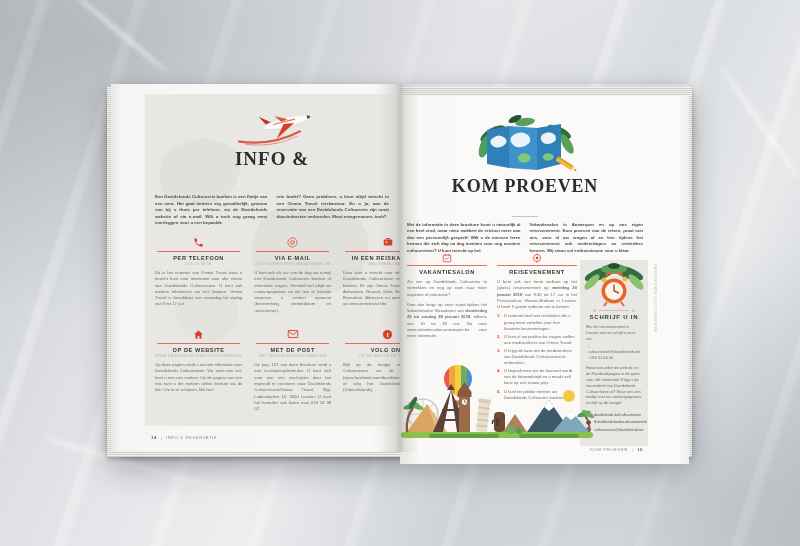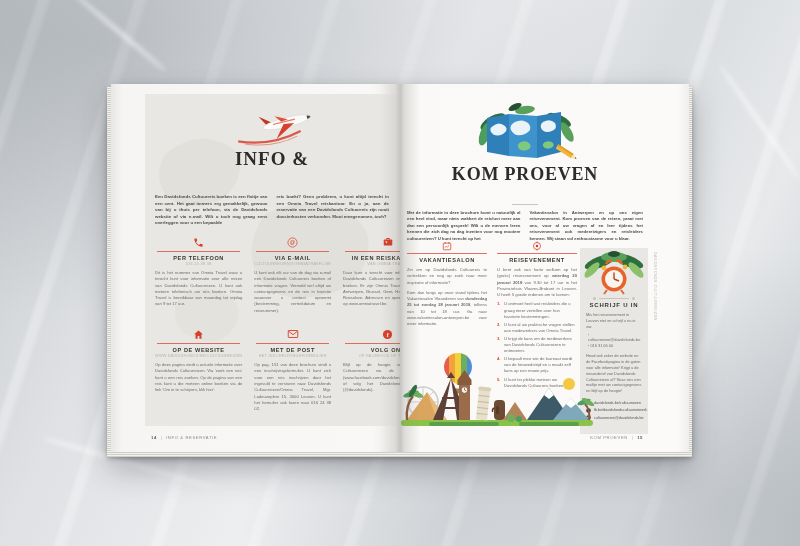--- a/index.html
+++ b/index.html
@@ -13,21 +13,21 @@
   }
   .vein{position:absolute;background:rgba(255,255,255,0.5);transform:rotate(16deg);border-radius:50%;filter:blur(2px);}
   .magazine{position:absolute;left:111px;top:84px;width:578px;height:368px;
     box-shadow:0 16px 30px rgba(45,50,58,0.38),0 4px 10px rgba(45,50,58,0.28);}
   .page-stack{position:absolute;left:-4px;top:3px;right:-3px;bottom:-5px;
     background:repeating-linear-gradient(180deg,#f2f1ee 0 1px,#cfcdc8 1px 2px);
     box-shadow:0 2px 4px rgba(60,60,60,0.3);}
   .pages{position:absolute;inset:0;display:flex;}
   .page{position:relative;width:289px;height:368px;overflow:hidden;}
   .page.left{background:linear-gradient(to right,#e8e7e4 0,#f6f5f3 4%,#f9f8f6 90%,#e9e7e4 100%);}
-  .page.right{background:linear-gradient(to right,#e5e4e1 0,#faf9f7 7%,#fbfaf8 96%,#efeeec 100%);}
+  .page.right{background:linear-gradient(to right,#e5e4e1 0,#faf9f7 7%,#fbfaf8 96%,#efeeec 100%);margin-top:12px;}
   .spine{position:absolute;left:269px;top:0;width:40px;height:368px;pointer-events:none;
     background:linear-gradient(to right,rgba(90,86,80,0) 0%,rgba(90,86,80,0.10) 38%,rgba(80,76,70,0.22) 50%,rgba(90,86,80,0.08) 62%,rgba(90,86,80,0) 100%);}
   
   .graybox{position:absolute;left:34px;right:1px;top:10px;height:332px;background:#e9e7e3;}
   .wm{position:absolute;inset:0;opacity:0.55;}
   .plane-wrap{position:absolute;left:88px;top:2px;width:104px;height:56px;}
   .ltitle{position:absolute;left:0;right:0;top:56px;text-align:center;
     font-family:"Liberation Serif",serif;font-weight:bold;color:#2d2c2a;
     font-size:19px;line-height:18px;letter-spacing:1px;}
   .lintro{position:absolute;left:10px;right:10px;top:100px;display:flex;gap:9px;}

